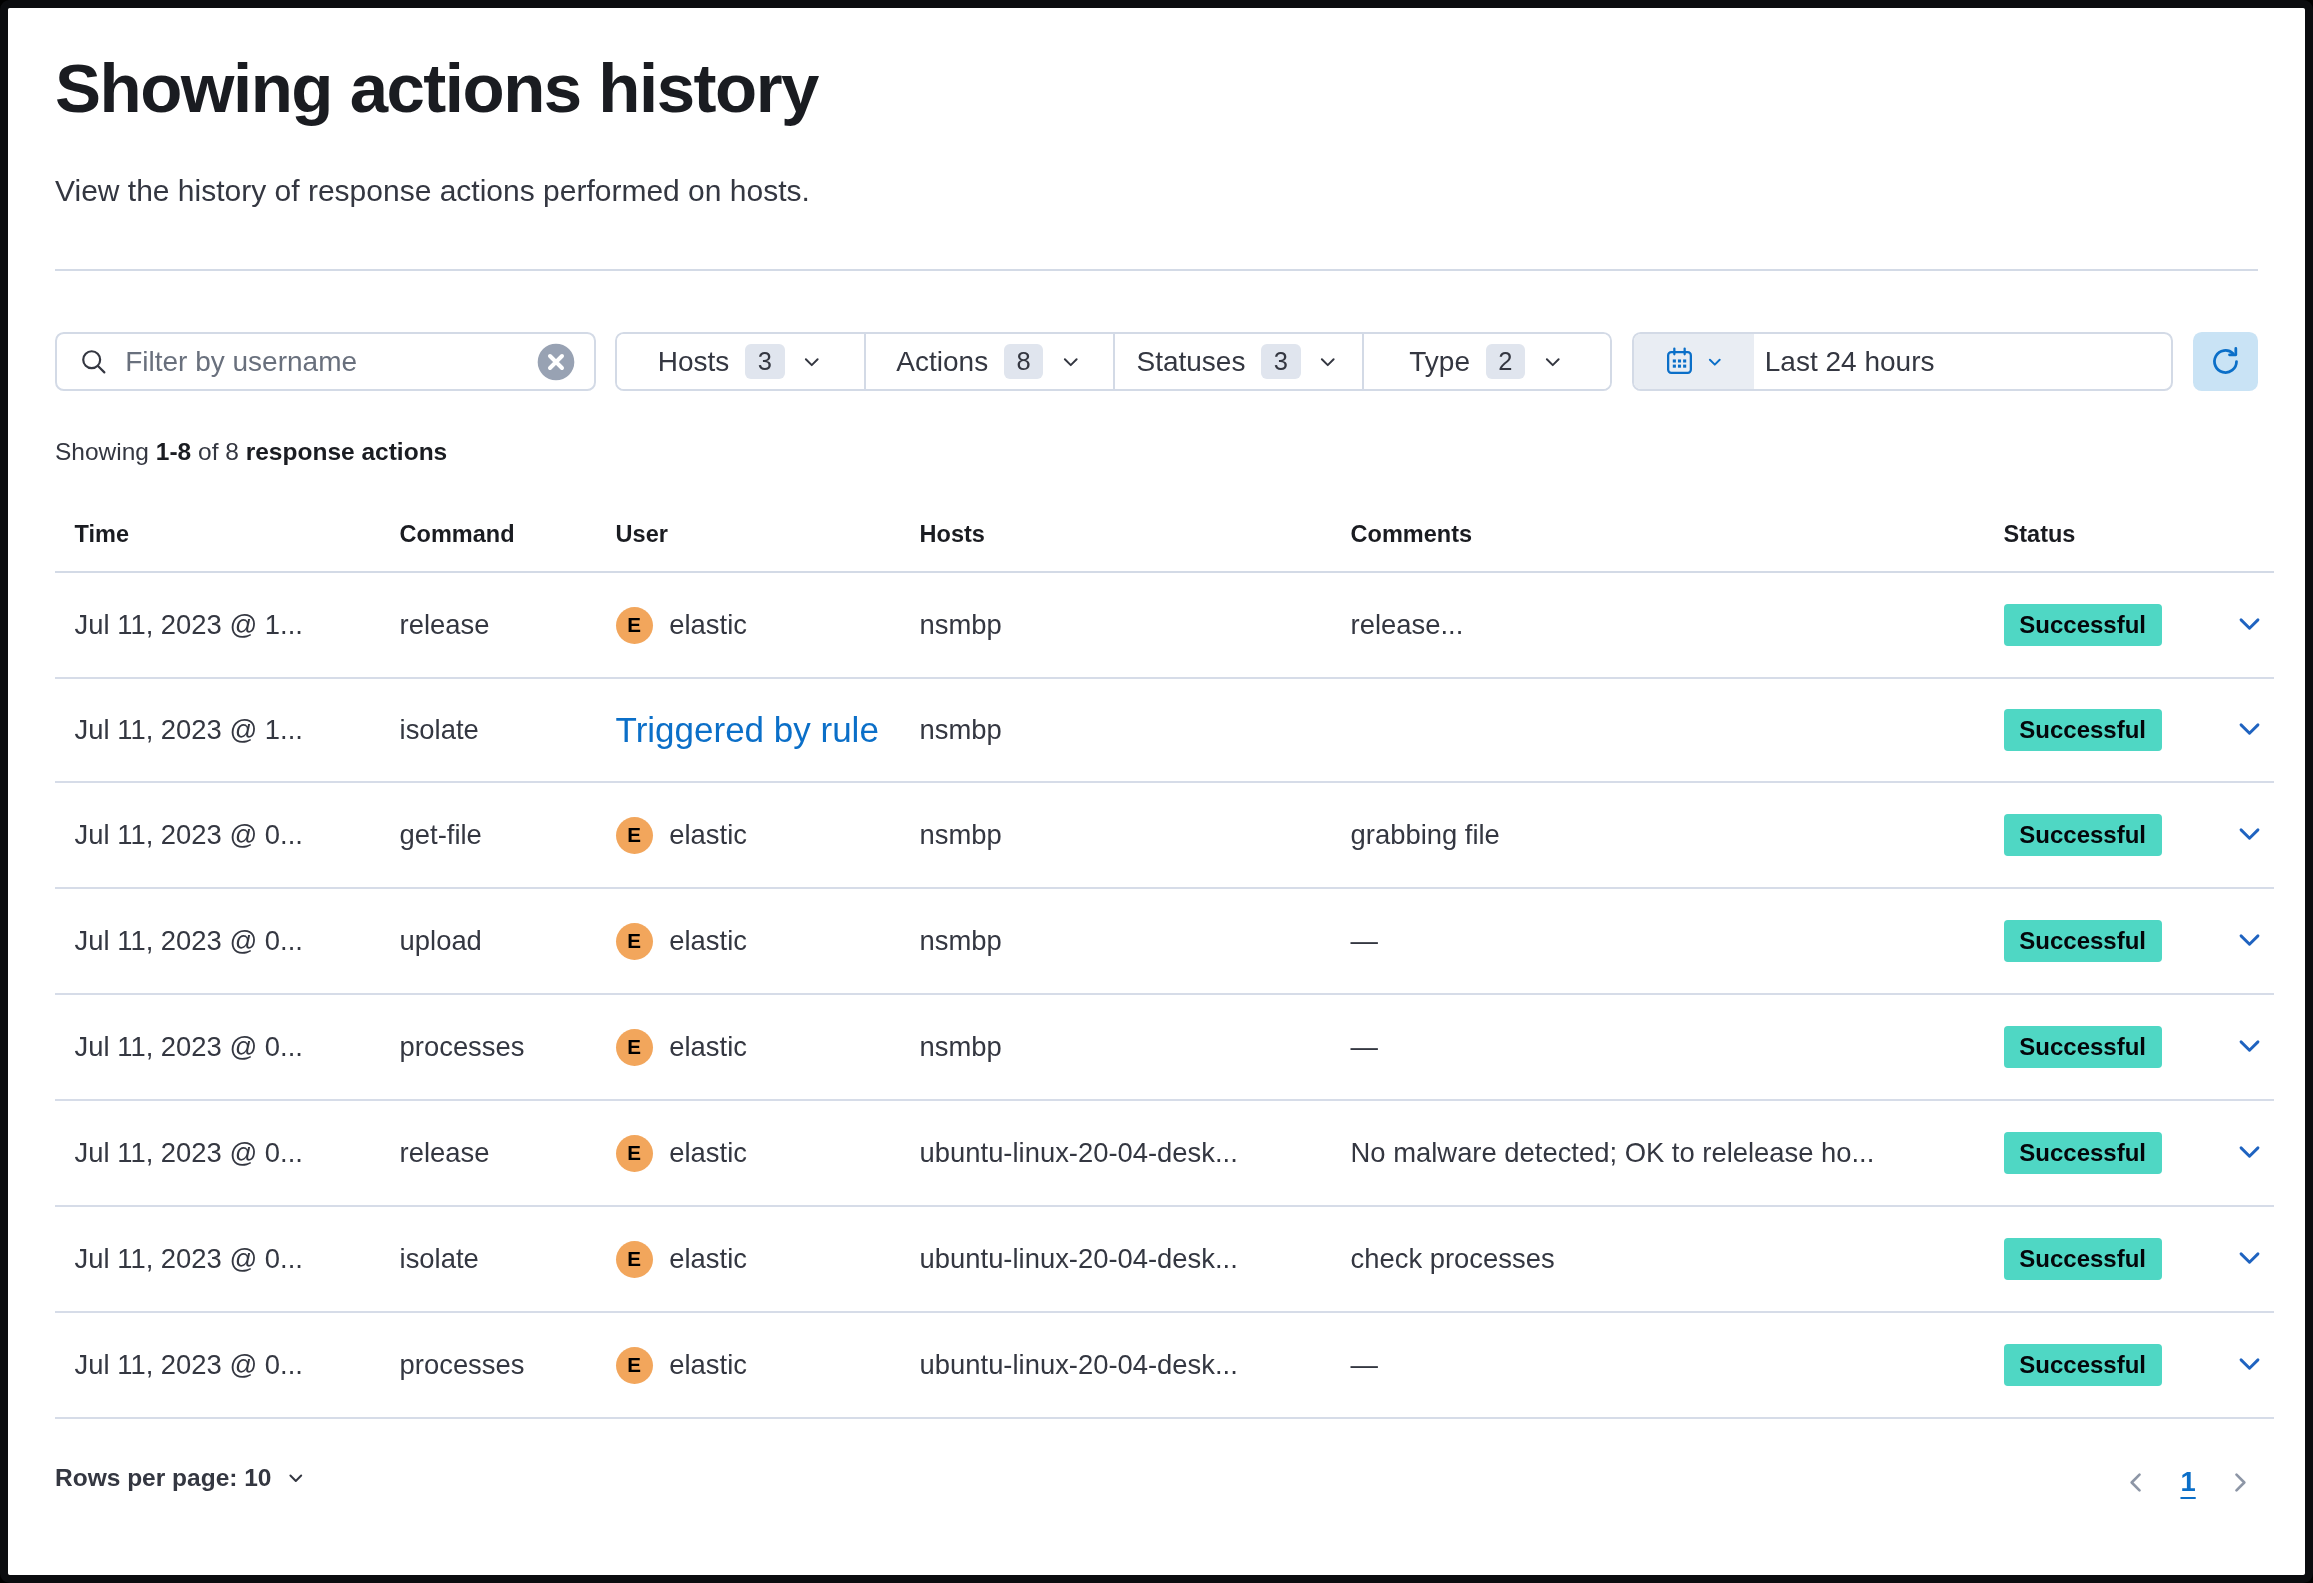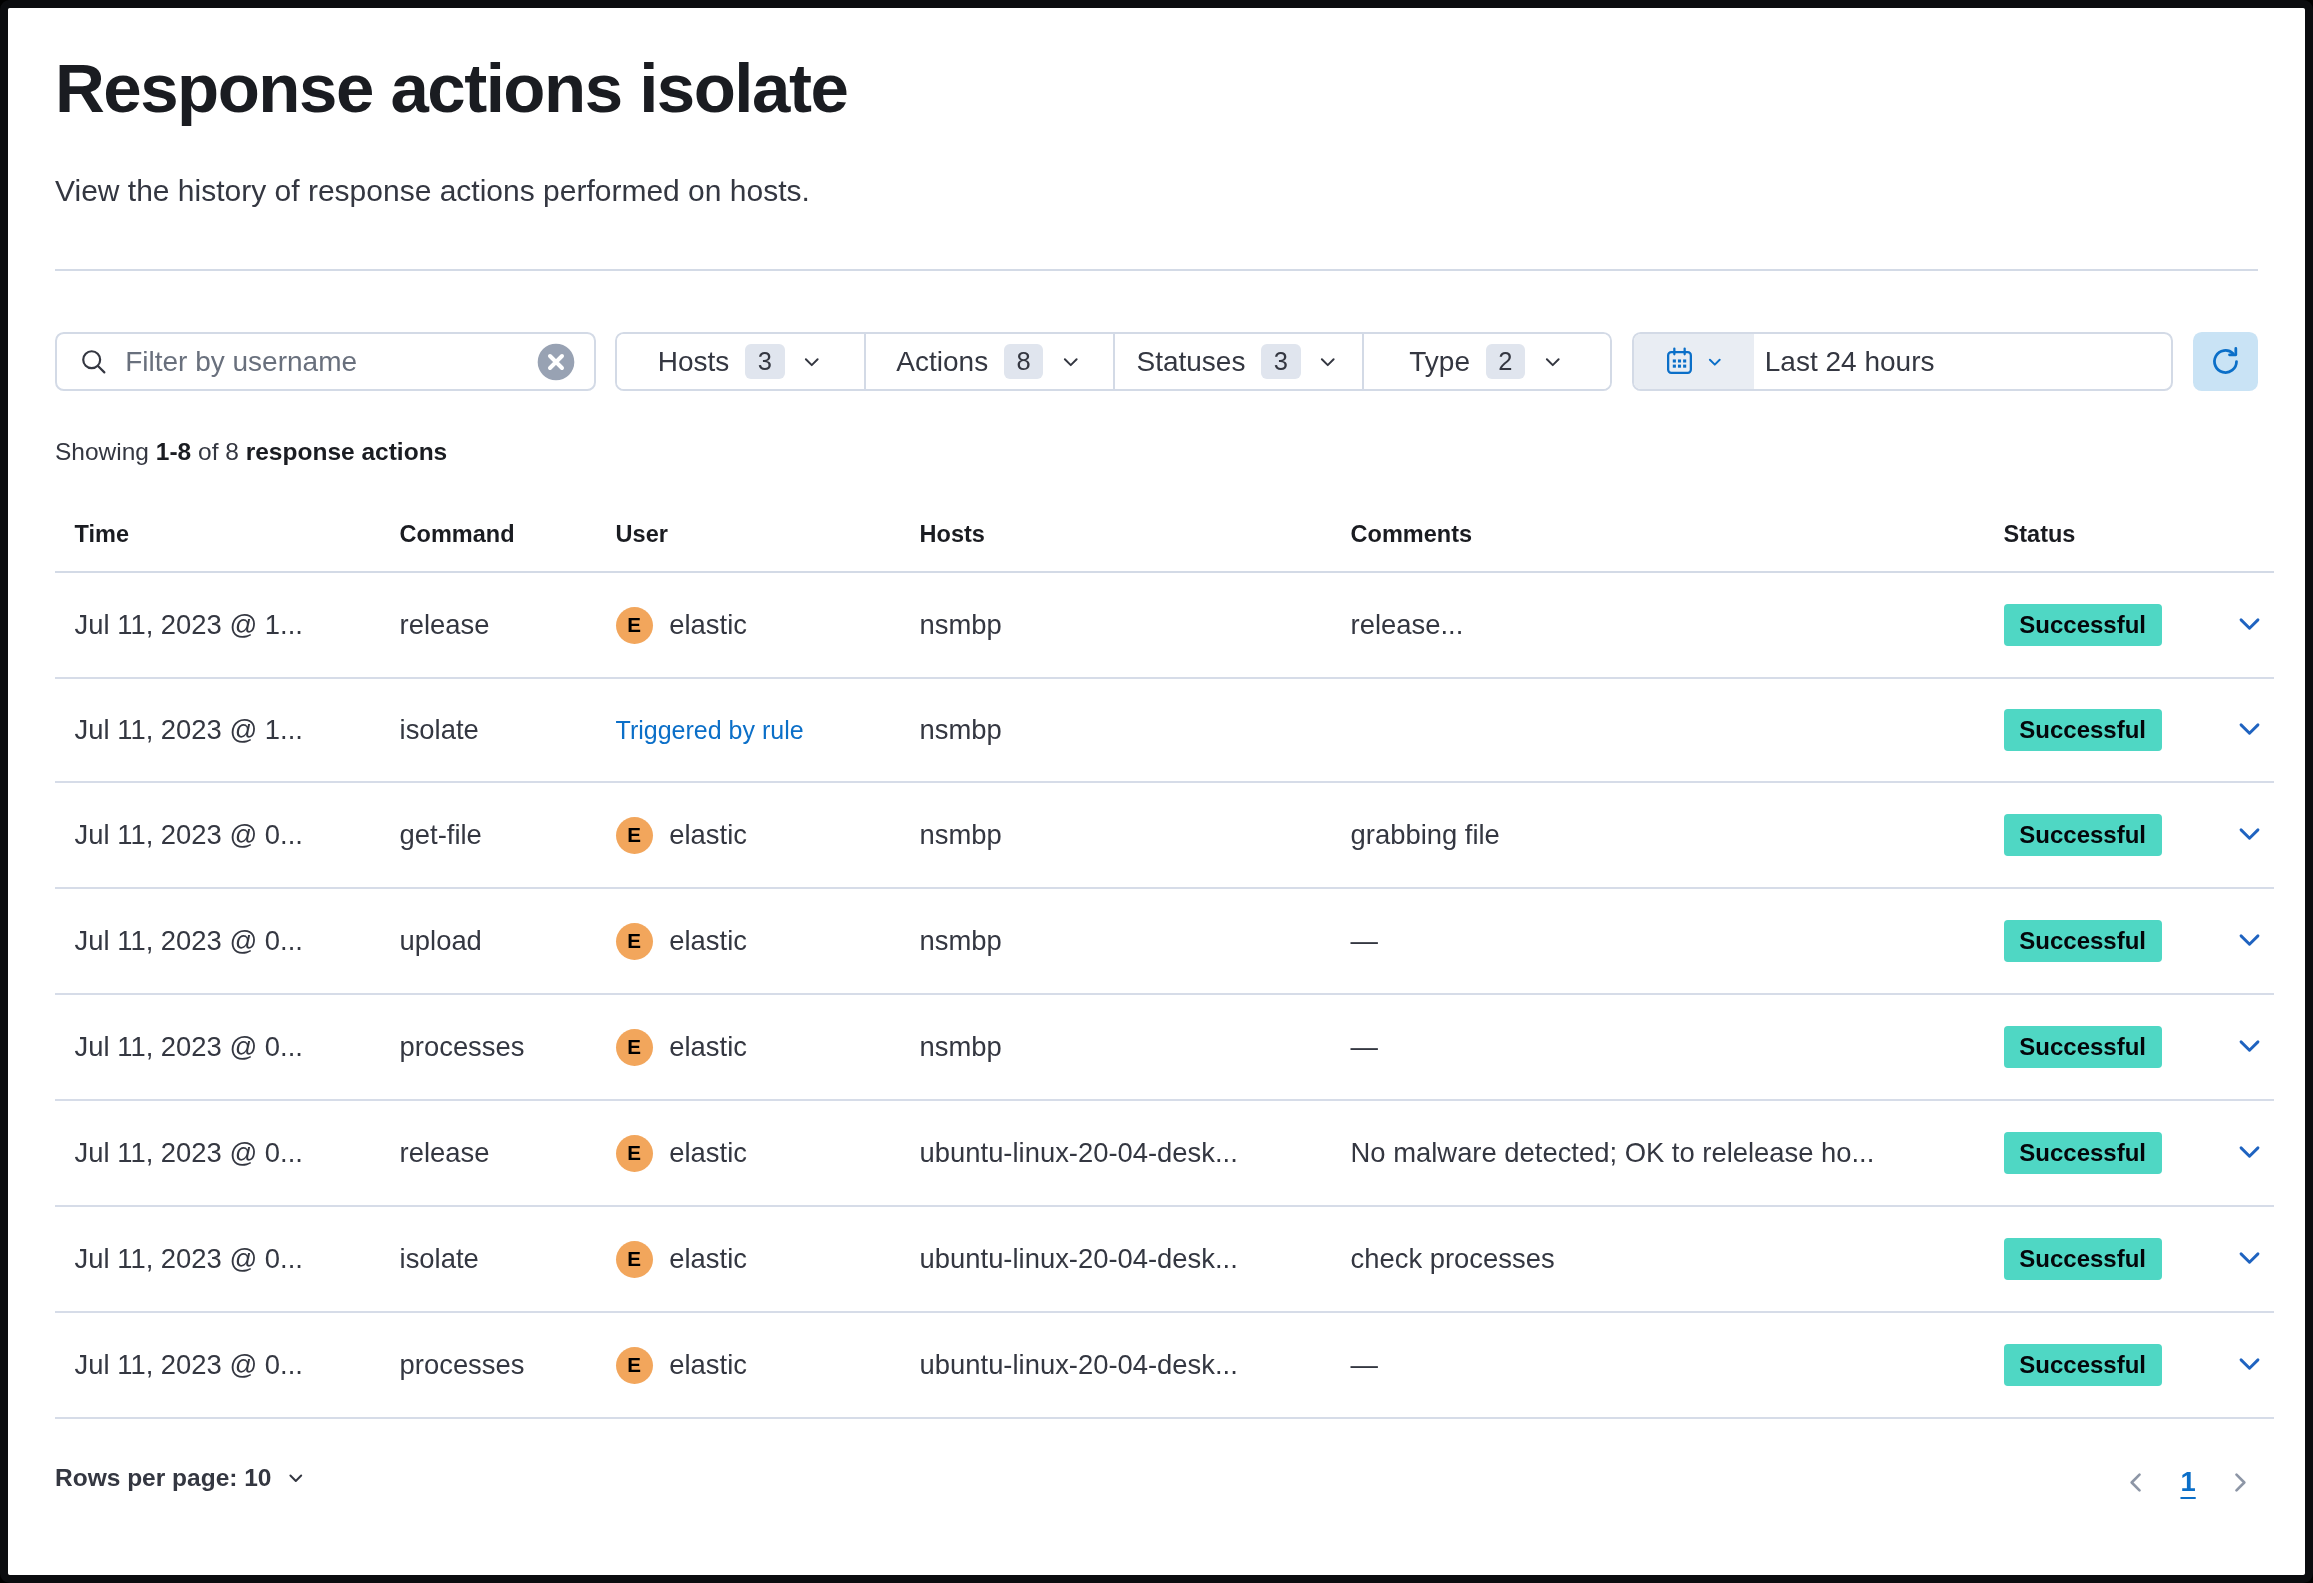--- a/index.html
+++ b/index.html
@@ -190,21 +190,21 @@
     border-radius: 50%;
     background: #f2a65c;
     color: #000;
     font-size: 20.6px;
     font-weight: 600;
     display: flex; align-items: center; justify-content: center;
   }
   a.rule-link {
     color: #0b6fc8;
     text-decoration: none;
-    font-size: 25px;
+    font-size: 35px;
     cursor: pointer;
     text-align: right;
   }
   .status-badge {
     display: inline-block;
     background: #4fd7c4;
     color: #04070b;
     font-size: 24px;
     font-weight: 600;
     padding: 7.8px 15.7px;
@@ -251,21 +251,21 @@
     text-underline-offset: 5.9px;
     cursor: pointer;
   }
 </style>
 </head>
 <body>
 
 <div class="frame">
   <div class="content">
 
-    <h1 class="page-title">Response actions isolate</h1>
+    <h1 class="page-title">Showing actions history</h1>
     <p class="subtitle">View the history of response actions performed on hosts.</p>
     <hr class="divider">
 
     <div class="filter-bar">
 
       <div class="search-box">
         <svg class="mag" width="29" height="29" viewBox="0 0 24 24" fill="none" stroke="currentColor" stroke-width="1.8" stroke-linecap="round">
           <circle cx="10.5" cy="10.5" r="7"></circle>
             <path d="M15.7 15.7L21 21"></path>
         </svg>

